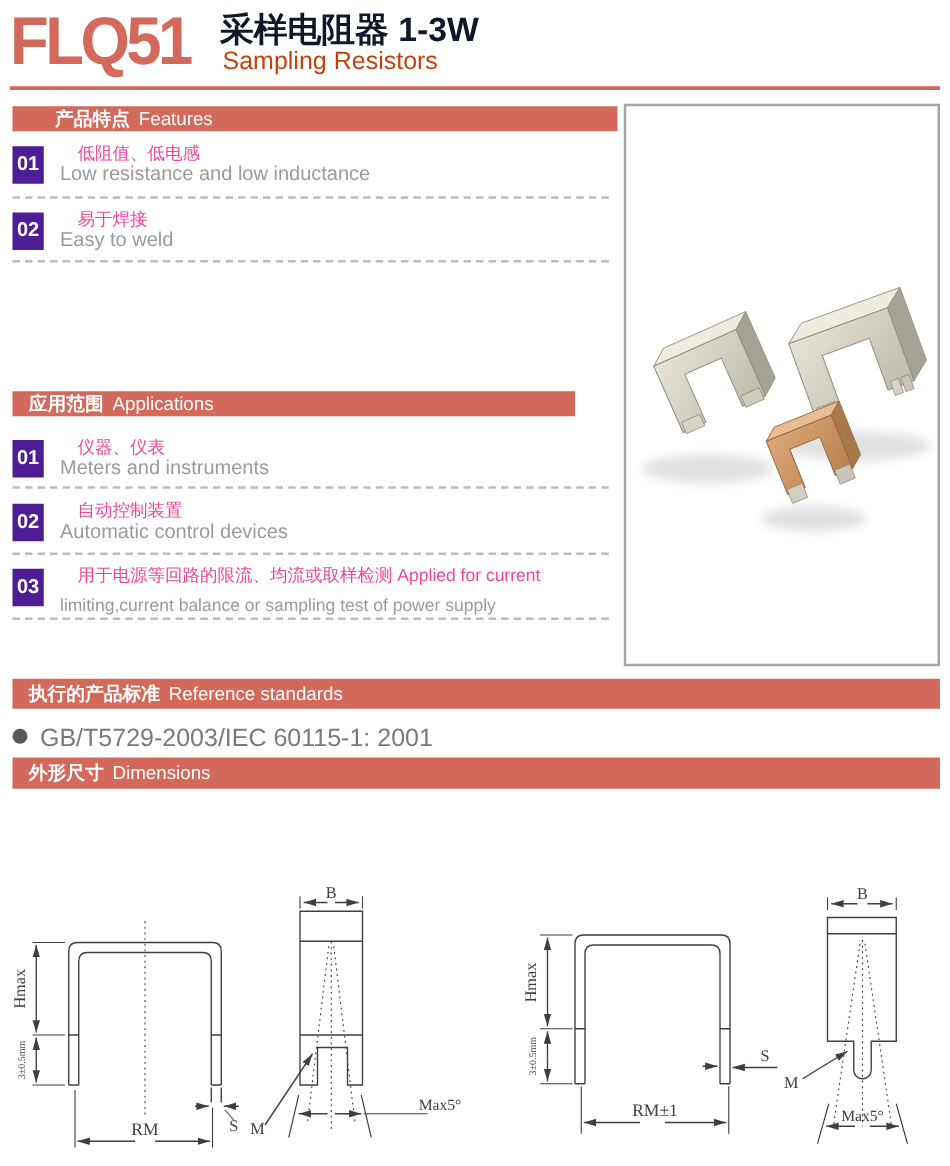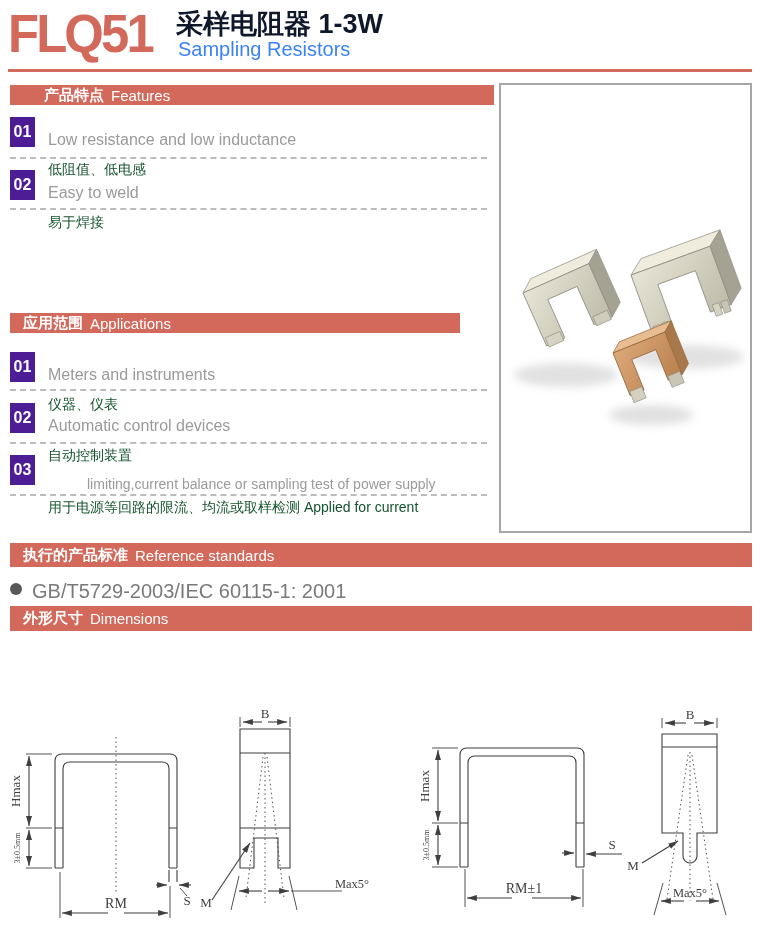--- a/index.html
+++ b/index.html
@@ -8,42 +8,42 @@
     position:relative; width:760px; height:933px; background:#fff;
     font-family:"Liberation Sans", sans-serif; overflow:hidden;
   }
   
   .model {
     position:absolute; left:8px; top:2px; color:#d2695b;
     font-size:54px; font-weight:bold; letter-spacing:-3px;
     transform:scaleX(.94); transform-origin:left top;
   }
   .title-zh { position:absolute; left:176px; top:6px; color:#0f172a; font-size:27px; font-weight:bold; }
-  .title-en { position:absolute; left:178px; top:38px; color:#3b82f6; font-size:20px; }
+  .title-en { position:absolute; left:178px; top:38px; color:#c2410c; font-size:20px; }
   .header-rule { position:absolute; left:8px; top:69px; width:744px; height:3px; background:#d2695b; }
   
   .banner {
     position:absolute; left:10px; background:#d2695b; color:#fff;
     padding-left:13px; display:flex; align-items:center; gap:7px; white-space:nowrap;
   }
   .banner .zh { font-size:15px; font-weight:bold; }
   .banner .en { font-size:15px; }
   .banner-features { top:85px; width:484px; height:20px;padding-left:34px; }
   .banner-apps     { top:313px; width:450px; height:20px; }
   .banner-standards{ top:543px; width:742px; height:24px; }
   .banner-dims     { top:606px; width:742px; height:25px; }
   
   .item { position:absolute; left:10px; width:480px; height:40px; }
   .num {
     position:absolute; left:0; top:3px; width:25px; height:30px; background:#4c1d95;
     color:#fff; font-size:16px; font-weight:bold; display:flex; align-items:center; justify-content:center;
   }
-  .item .zh { position:absolute; left:38px; top:0; font-size:14px; color:#14532d; white-space:nowrap;margin-top:47px; }
+  .item .zh { position:absolute; left:52px; top:0; font-size:14px; color:#ec4899; white-space:nowrap; }
   .item .en { position:absolute; left:38px; top:17px; font-size:16px; color:#9b9a9a; white-space:nowrap; }
-  .item .en2 { position:absolute; left:38px; top:24px; font-size:14px; color:#9b9a9a; white-space:nowrap;margin-left:39px; }
+  .item .en2 { position:absolute; left:38px; top:24px; font-size:14px; color:#9b9a9a; white-space:nowrap; }
   .dash { position:absolute; left:10px; width:477px; border-top:2px dashed #bcbcbc; }
   
   .std-row { position:absolute; left:10px; top:580px; height:18px; }
   .bullet { position:absolute; left:0; top:3px; width:12px; height:12px; border-radius:50%; background:#595757; }
   .std-text { position:absolute; left:22px; top:0; font-size:20px; color:#7a7a7a; white-space:nowrap; }
   
   .photo-box {
     position:absolute; left:499px; top:83px; width:253px; height:450px;
     border:2px solid #a6a6a7; background:#fff;
   }

